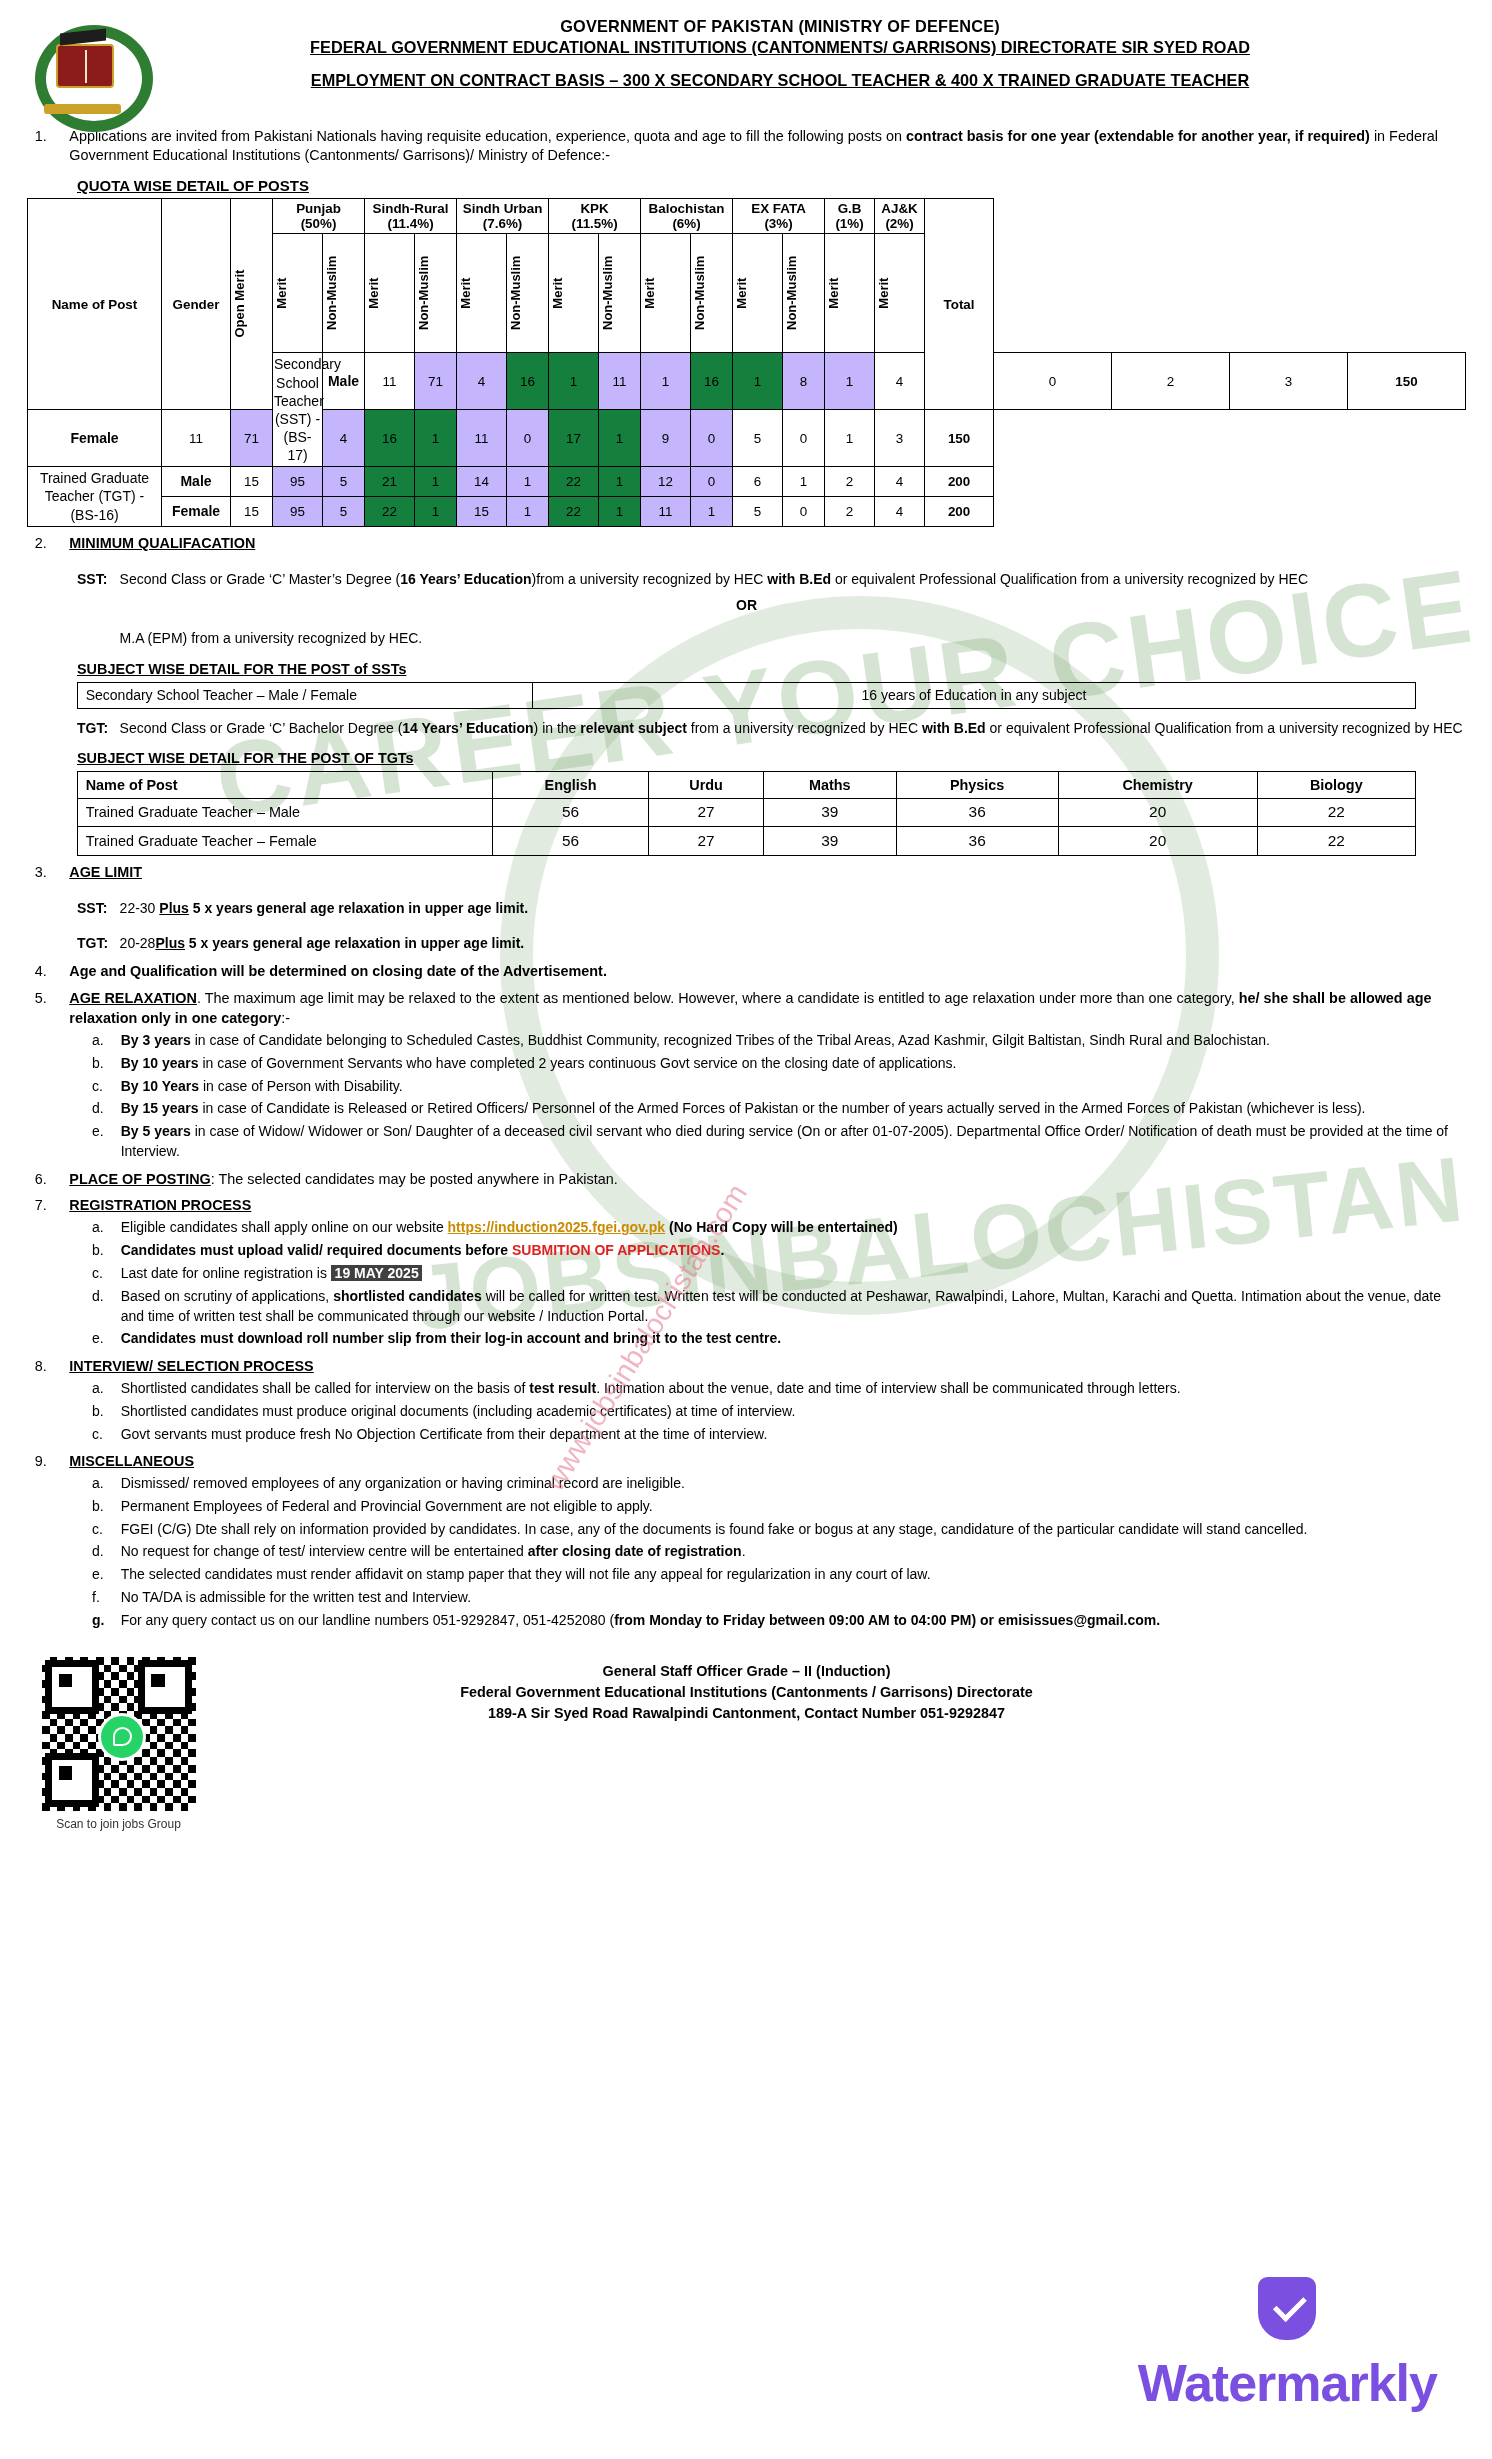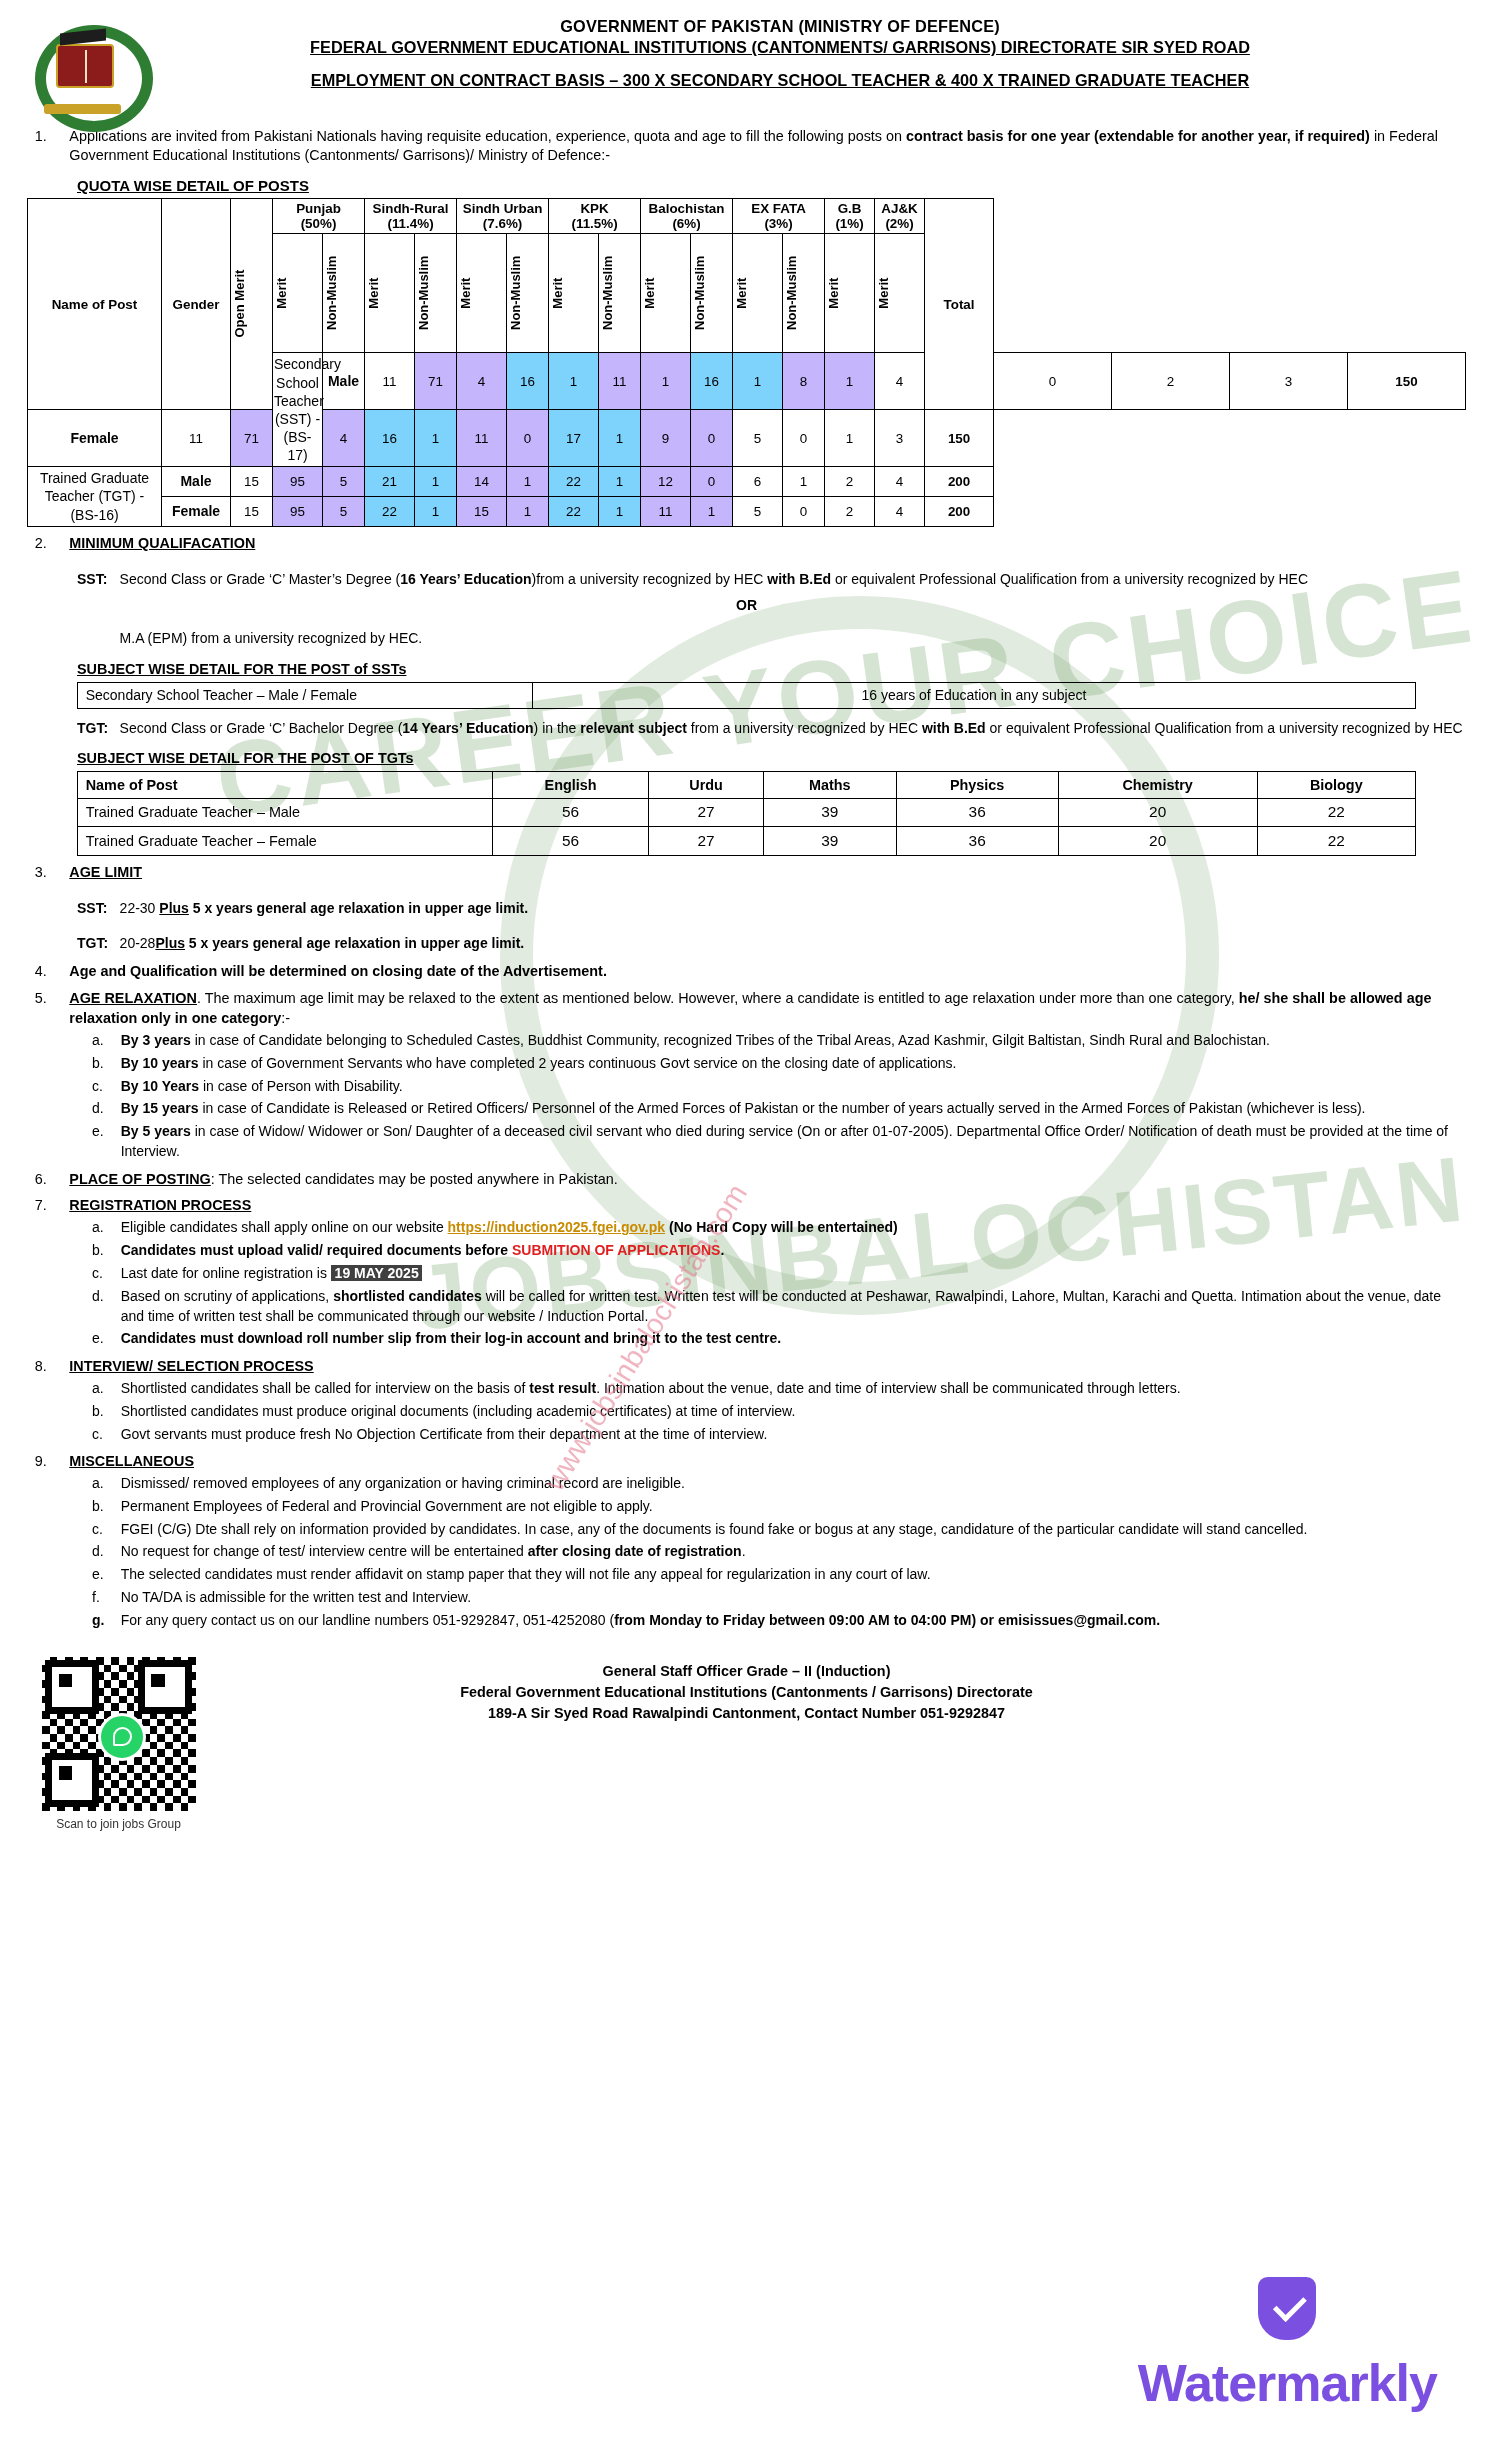--- a/index.html
+++ b/index.html
@@ -149,21 +149,21 @@
     transform:rotate(180deg);
     white-space:nowrap;
     font-weight:bold;
     font-size:13px;
     padding:5.8px 0;
   }
   .postname{text-align:left;font-weight:normal;padding:3.8px 5.8px;font-size:14px;line-height:1.3;}
   .grp{font-weight:bold;font-size:14px;line-height:1.2;}
   .tot{font-weight:bold;}
   .shade-a{background:#c4b5fd;}
-  .shade-b{background:#7dd3fc;}
+  .shade-b{background:#15803d;}
 
   
   .item{display:flex;gap:9.6px;font-size:14.4px;line-height:1.4;margin-top:6.7px;}
   .item .num{width:25px;flex:none;padding-left:7.7px;}
   .item .txt{flex:1;}
   .sub{display:flex;gap:9.6px;font-size:14px;line-height:1.42;margin-top:16px;padding-left:50px;}
   .sub .lbl{width:33px;flex:none;font-weight:bold;}
   .sub .body{flex:1;}
   .sub2{display:flex;gap:7.7px;font-size:14px;line-height:1.42;margin-top:2.9px;padding-left:65px;}
   .sub2 .lbl{width:21px;flex:none;}

